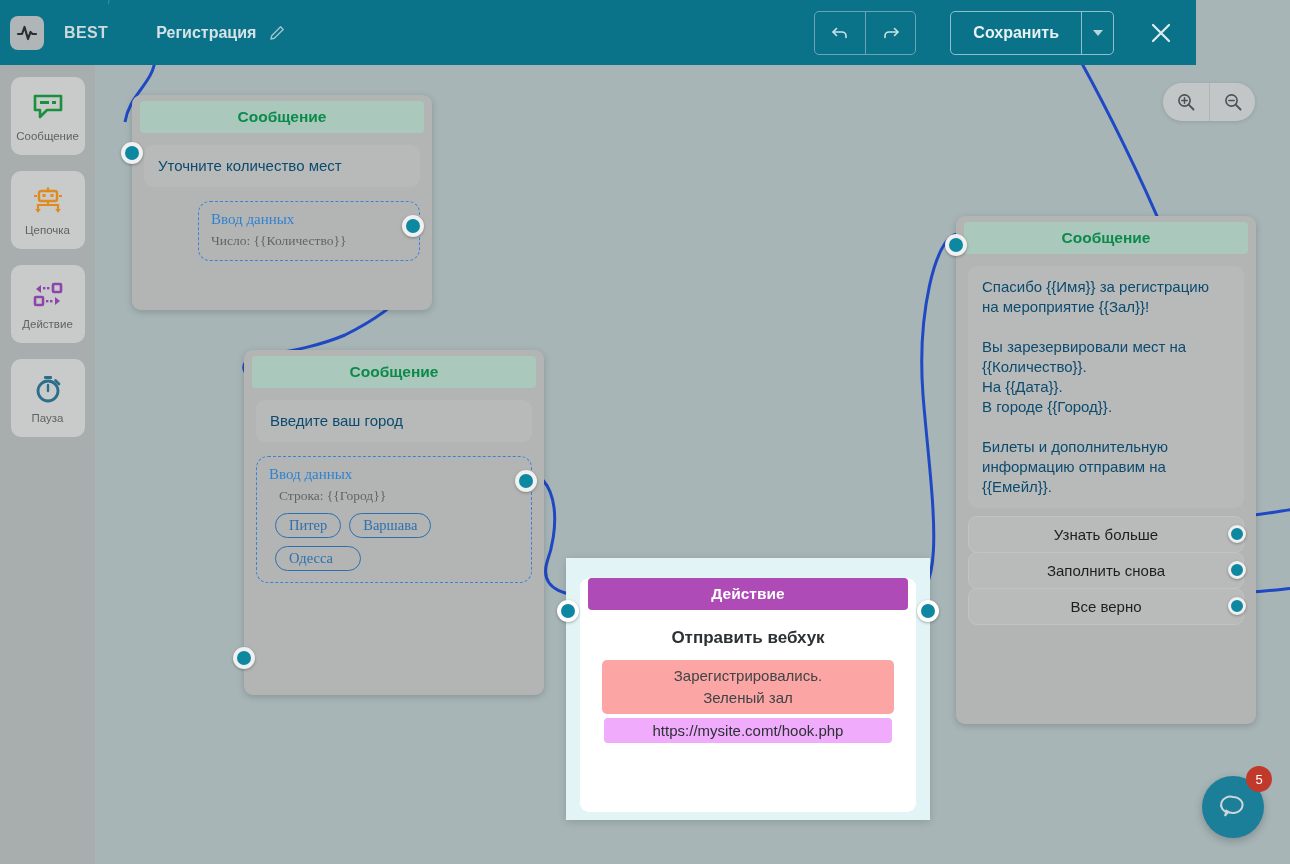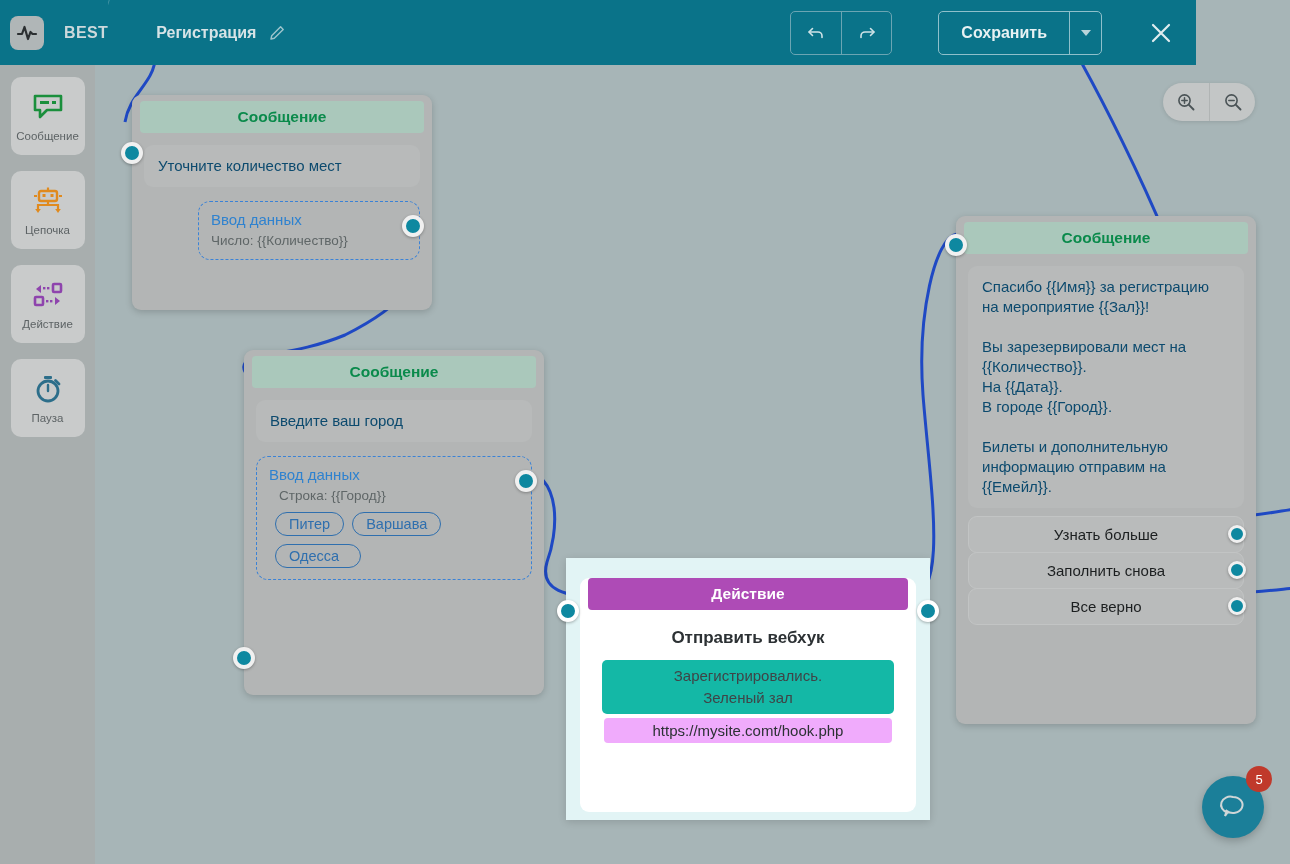--- a/index.html
+++ b/index.html
@@ -36,21 +36,21 @@
     content: ""; position: absolute; left: 4px; top: -10px;
     width: 1px; height: 90px; background: rgba(255,255,255,.22);
     transform: rotate(18deg); transform-origin: top;
   }
   .flow-title {
     margin-left: 48px; color: #d6e3e6; font-size: 16px; font-weight: 600;
     display: flex; align-items: center; gap: 13px;
   }
   .pencil-icon { display: block; opacity: .75; }
   .header-right {
-    margin-left: auto; display: flex; align-items: center; gap: 16px; padding-right: 18px;
+    margin-left: auto; display: flex; align-items: center; gap: 4px; padding-right: 18px;
   }
   .undo-group {
     display: flex; border: 1px solid #6ba5b3; border-radius: 5px; overflow: hidden;
     height: 44px; margin-right: 30px;
   }
   .icon-btn {
     width: 50px; height: 100%; display: flex; align-items: center; justify-content: center;
     background: transparent; cursor: pointer;
   }
   .icon-btn + .icon-btn { border-left: 1px solid #6ba5b3; }
@@ -110,21 +110,21 @@
   .hd-msg { background: #aac8bb; color: #0a8a4b; }
   .hd-act { background: #ae4bb6; color: #ffffff; }
 
   .msg-bubble {
     margin: 12px 12px 0 12px; background: #b8baba; border-radius: 9px;
     padding: 11px 14px; font-size: 15px; color: #0c4a6e; line-height: 20px;
     white-space: pre-wrap;
   }
   .input-block {
     margin: 14px 12px 12px 12px; border: 1.6px dashed #3b82d6; border-radius: 12px;
-    padding: 9px 12px 11px 12px; position: relative;
+    padding: 9px 12px 11px 12px; position: relative; font-family: Liberation Serif, serif;
   }
   .input-title { color: #2f82cf; font-size: 15px; margin-bottom: 5px; }
   .input-sub { color: #5f6667; font-size: 13.5px; }
   .chips { display: flex; flex-wrap: wrap; gap: 8px; margin-top: 9px; }
   .chip {
     border: 1.4px solid #2f6fae; color: #2f6fae; border-radius: 14px;
     padding: 3px 13px; font-size: 14.5px; background: transparent; cursor: pointer;
   }
 
   .btn-list { margin: 8px 12px 12px 12px; text-align: center; }
@@ -148,21 +148,21 @@
   .act-wrap {
     position: absolute; background: #e2f4f5; padding: 14px;
     box-shadow: 0 2px 8px rgba(0,0,0,.14);
   }
   .act-node { background: #ffffff; border-radius: 9px; height: 100%; position: relative; }
   .act-title {
     text-align: center; font-size: 17px; font-weight: 700; color: #2c3134;
     margin-top: 18px;
   }
   .act-pill {
-    margin: 12px 22px 0 22px; background: #14b8a6; border-radius: 5px;
+    margin: 12px 22px 0 22px; background: #fca5a5; border-radius: 5px;
     text-align: center; font-size: 15px; color: #3f4447; line-height: 22px; padding: 5px 6px;
   }
   .act-url {
     margin: 4px 24px 0 24px; background: #f0abfc; border-radius: 4px;
     text-align: center; font-size: 15px; color: #2c3134; padding: 4px 6px;
   }
 
   
   .zoomctl {
     position: absolute; right: 35px; top: 18px; height: 38px;

